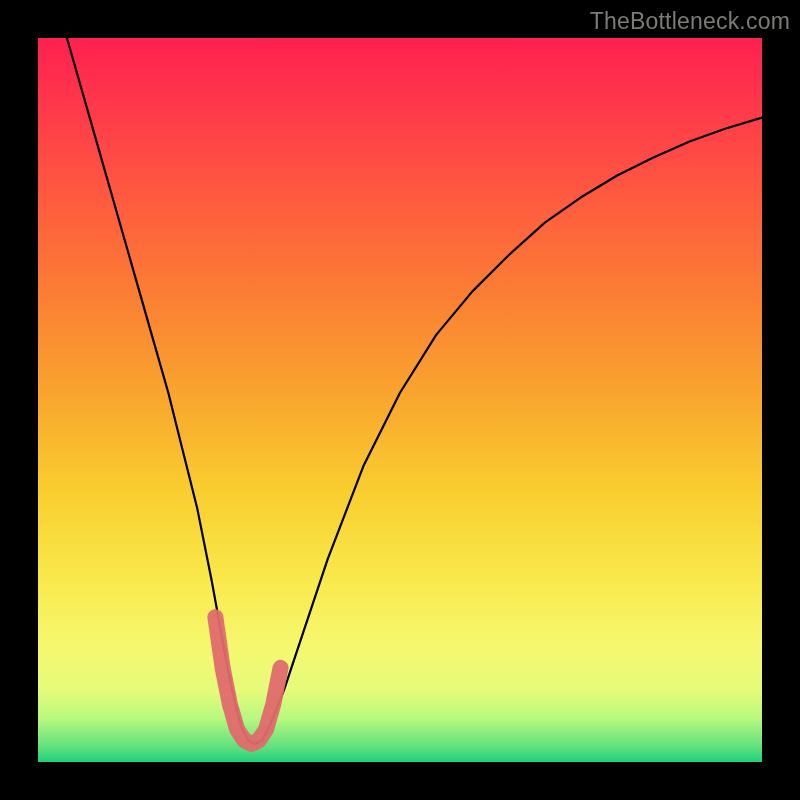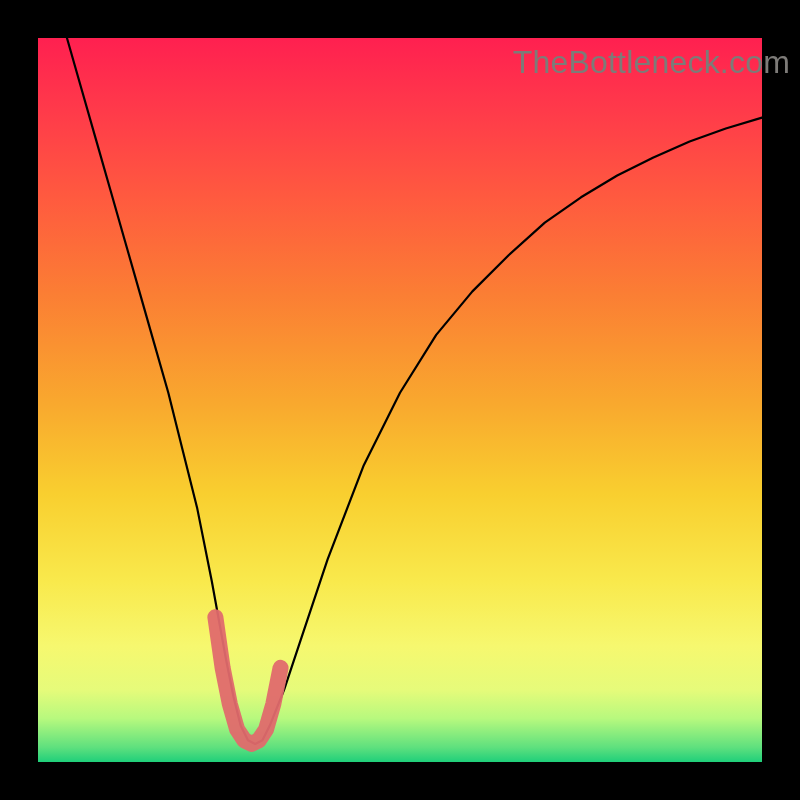--- a/index.html
+++ b/index.html
@@ -38,25 +38,24 @@
       #b7f97e 94%,
       #5ee07e 98%,
       #1fcf7a 100%
     );
   }
   .watermark {
     position: absolute;
     top: 8px;
     right: 10px;
     color: #7d7b78;
-    font-size: 32px;
+    font-size: 23px;
     letter-spacing: 0.2px;
     font-weight: 500;
     z-index: 5;
-    margin-top: 36px;
   }
   svg.curve {
     position: absolute;
     left: 0;
     top: 0;
     width: 724px;
     height: 724px;
     overflow: visible;
   }
 </style>

